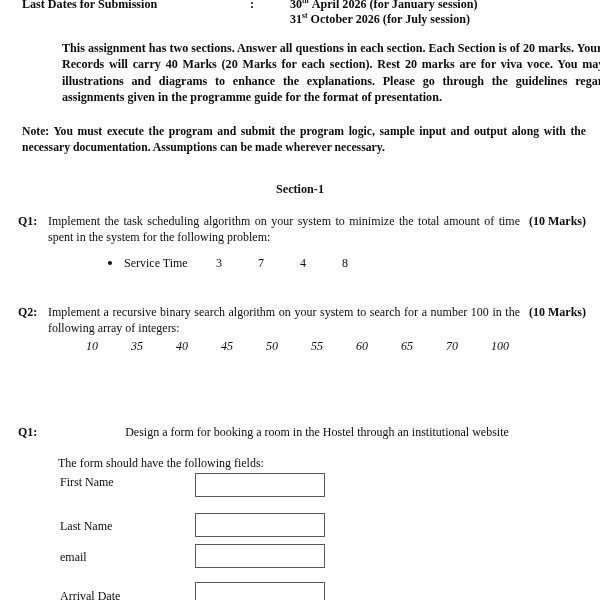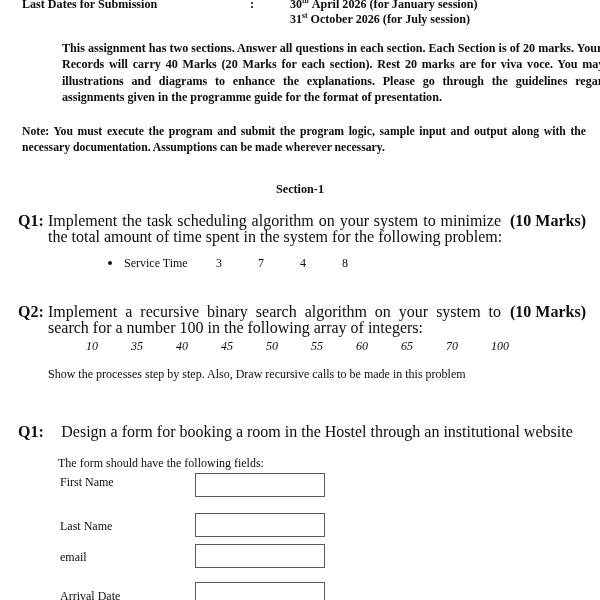--- a/index.html
+++ b/index.html
@@ -79,21 +79,21 @@
     font-size: 12.2px;
   }
   #section-1-heading { top: 182px; }
   #section-2-heading { top: 392px; }
 
   
   .question {
     position: absolute;
     left: 18px;
     width: 568px;
-    font-size: 16px;
+    font-size: 12px;
     line-height: 16.2px;
   }
   .q-label {
     position: absolute;
     left: 0;
     top: 0;
     font-weight: bold;
     width: 30px;
   }
   .q-body {
@@ -231,21 +231,20 @@
     <span>40</span>
     <span>45</span>
     <span>50</span>
     <span>55</span>
     <span>60</span>
     <span>65</span>
     <span>70</span>
     <span>100</span>
   </div>
 
-  <div class="note-line">Show the processes step by step. Also, Draw recursive calls to be made in this problem</div>
 
 
   <div class="question" id="q1-sec2">
     <span class="q-label">Q1:</span>
     <div class="q-body nojust">Design a form for booking a room in the Hostel through an institutional website</div>
   </div>
 
   <div class="form-intro">The form should have the following fields:</div>
 
   <div class="form-area">

